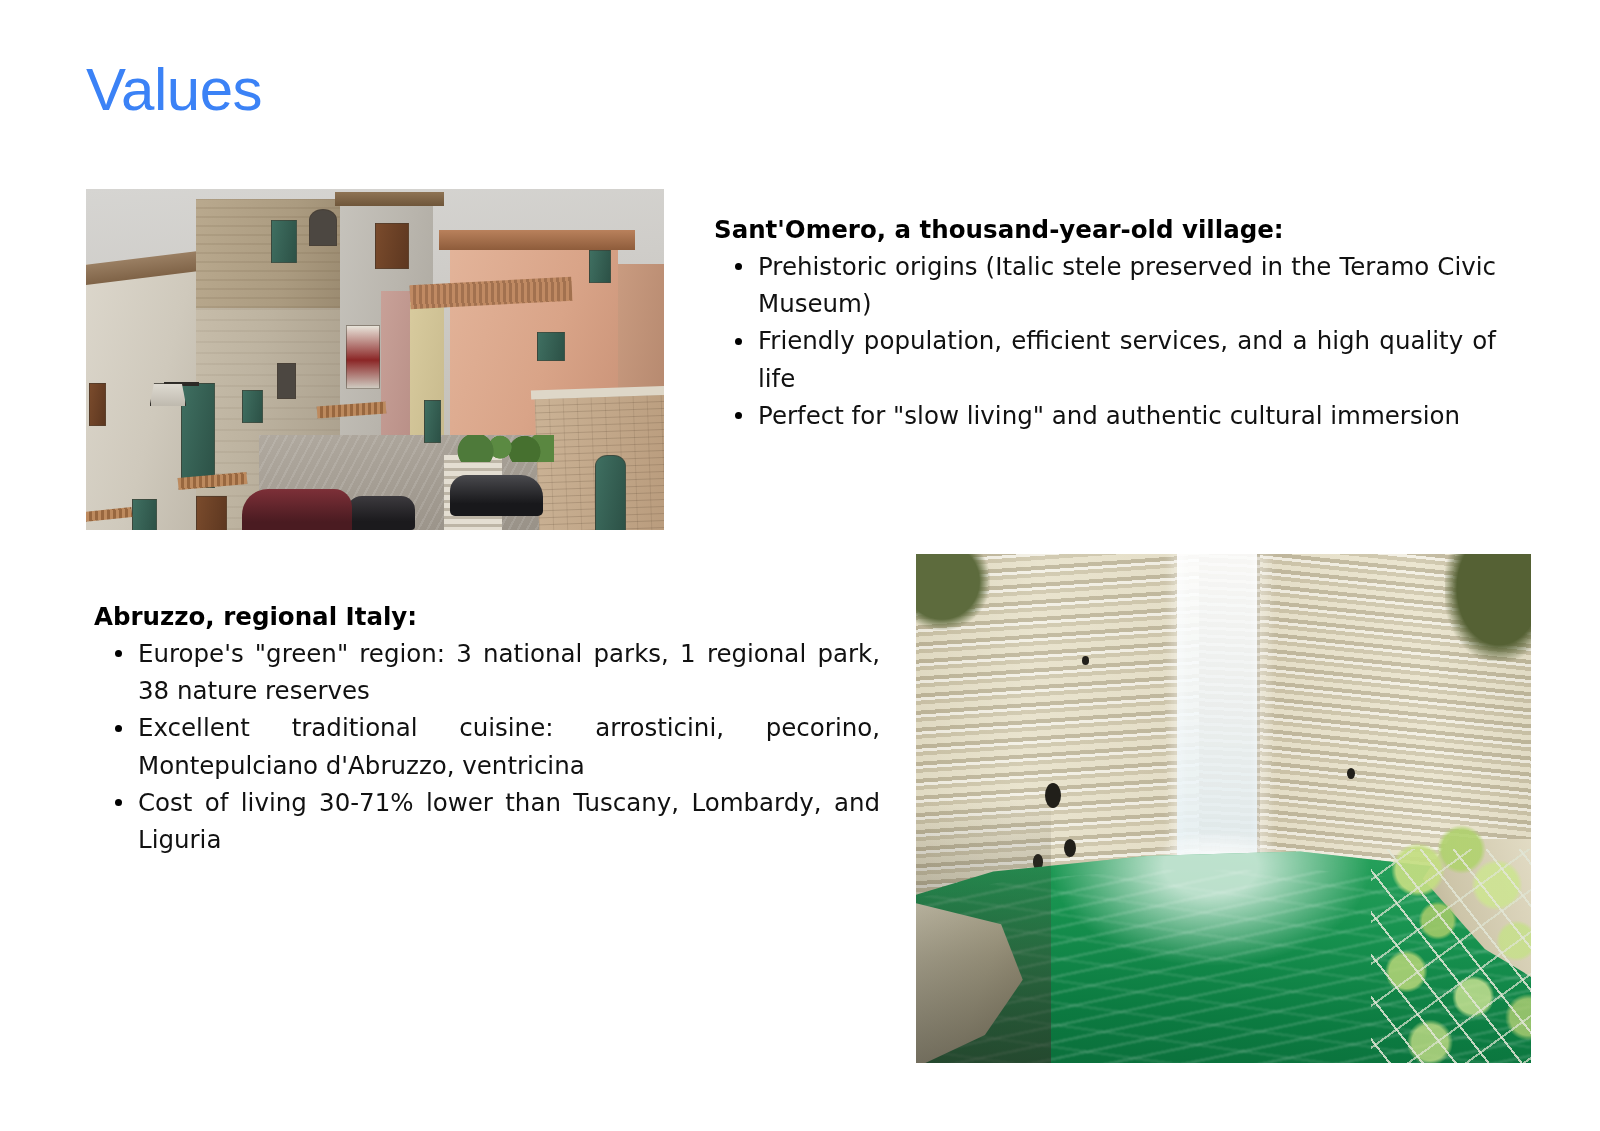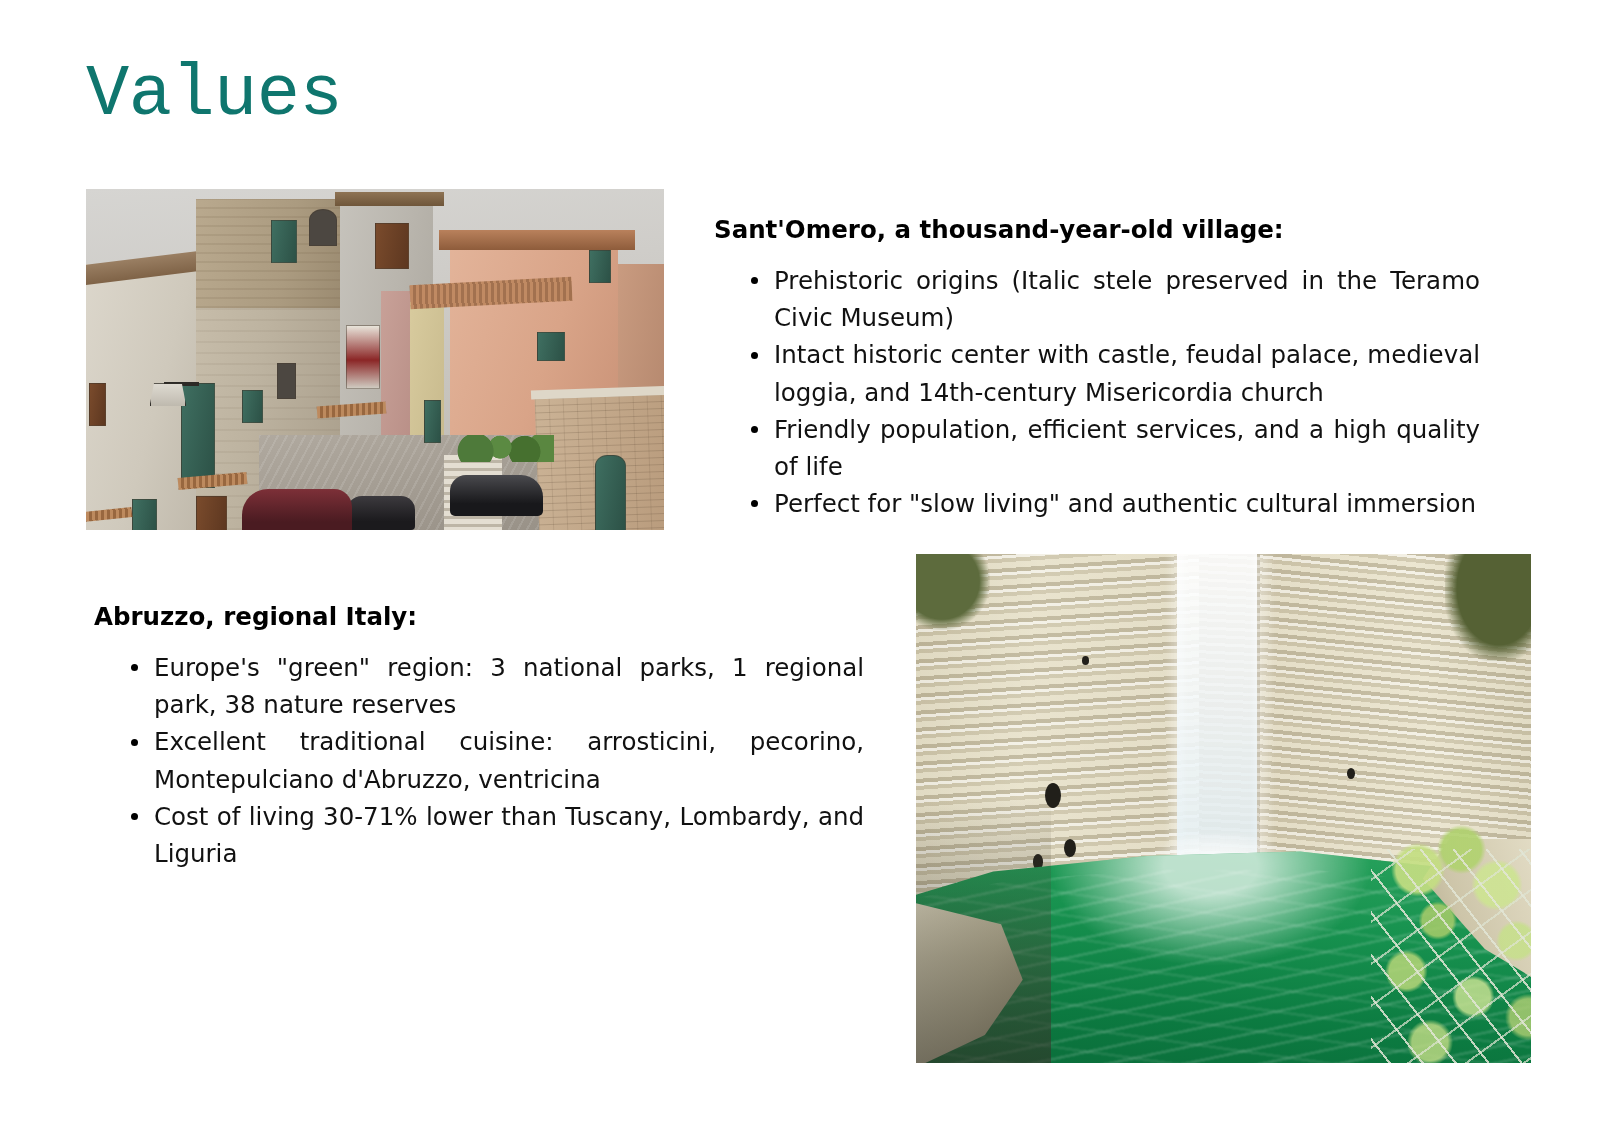--- a/index.html
+++ b/index.html
@@ -14,40 +14,40 @@
     font-family: "DejaVu Sans", "Liberation Sans", sans-serif;
     color: #000000;
     overflow: hidden;
   }
 
   
   #slide-title {
     position: absolute;
     left: 86px;
     top: 58px;
-    font-size: 72px;
+    font-size: 60px;
     font-weight: 300;
     letter-spacing: -0.5px;
     line-height: 1.05;
-    color: #0f766e;
-    font-family: Liberation Mono, monospace;
+    color: #3b82f6;
+    font-family: Liberation Sans, sans-serif;
   }
 
   
   .text-block { position: absolute; }
   .block-heading {
     font-weight: bold;
     font-size: 24.5px;
     line-height: 1.30;
     margin: 0 0 2px 0;
     color: #000;
   }
   ul.bullets {
     list-style: none;
-    margin: 16px;
+    margin: 0;
     padding: 0;
   }
   ul.bullets > li {
     position: relative;
     padding-left: 44px;
     font-size: 24.5px;
     line-height: 1.52;
     text-align: justify;
     text-justify: inter-word;
     color: #111;
@@ -397,24 +397,20 @@
 
 <div class="text-block" id="block-santomero">
   <div class="block-heading">Sant'Omero, a thousand-year-old village:</div>
   <ul class="bullets">
     <li>
       <span class="bullet-dot"></span>
       <span class="li-text">Prehistoric origins (Italic stele preserved in the Teramo Civic Museum)</span>
     </li>
     <li>
       <span class="bullet-dot"></span>
-      <span class="li-text">Intact historic center with castle, feudal palace, medieval loggia, and 14th-century Misericordia church</span>
-    </li>
-    <li>
-      <span class="bullet-dot"></span>
       <span class="li-text">Friendly population, efficient services, and a high quality of life</span>
     </li>
     <li>
       <span class="bullet-dot"></span>
       <span class="li-text">Perfect for "slow living" and authentic cultural immersion</span>
     </li>
   </ul>
 </div>
 
 <div class="text-block" id="block-abruzzo">

